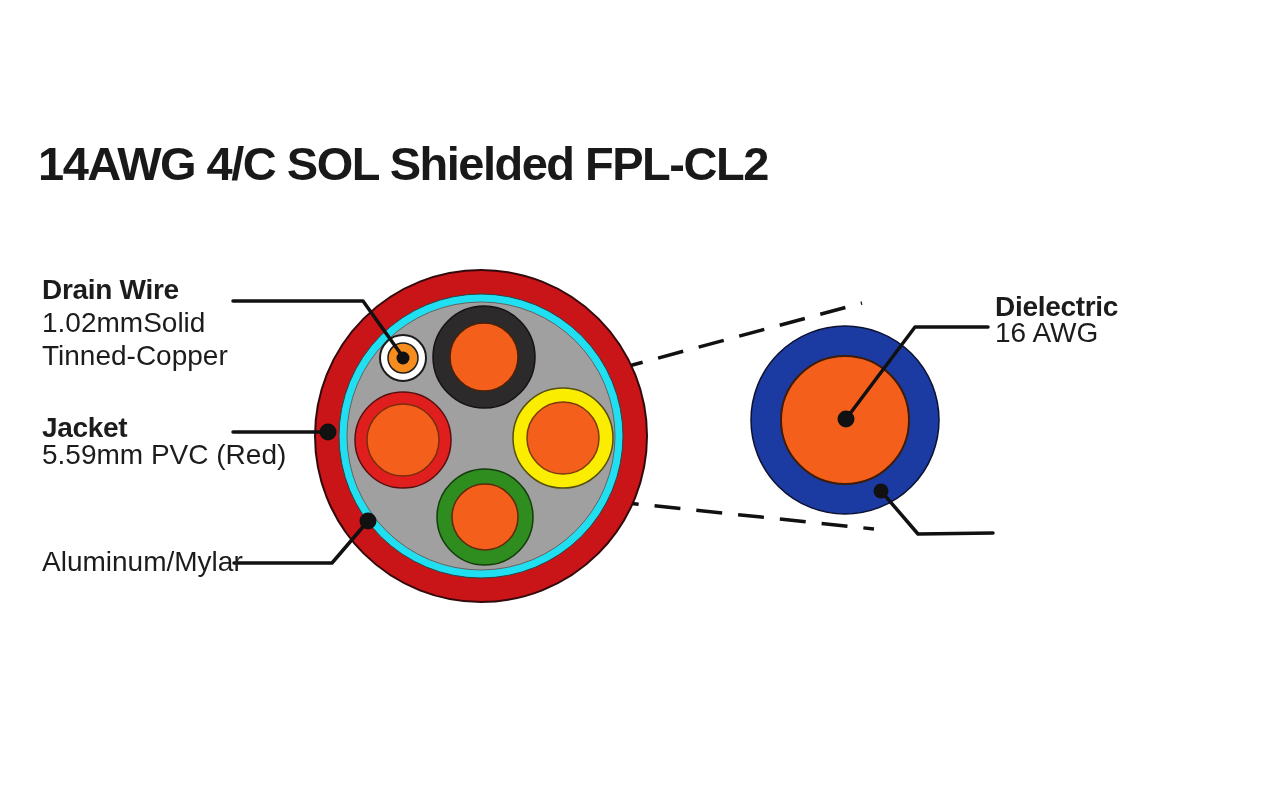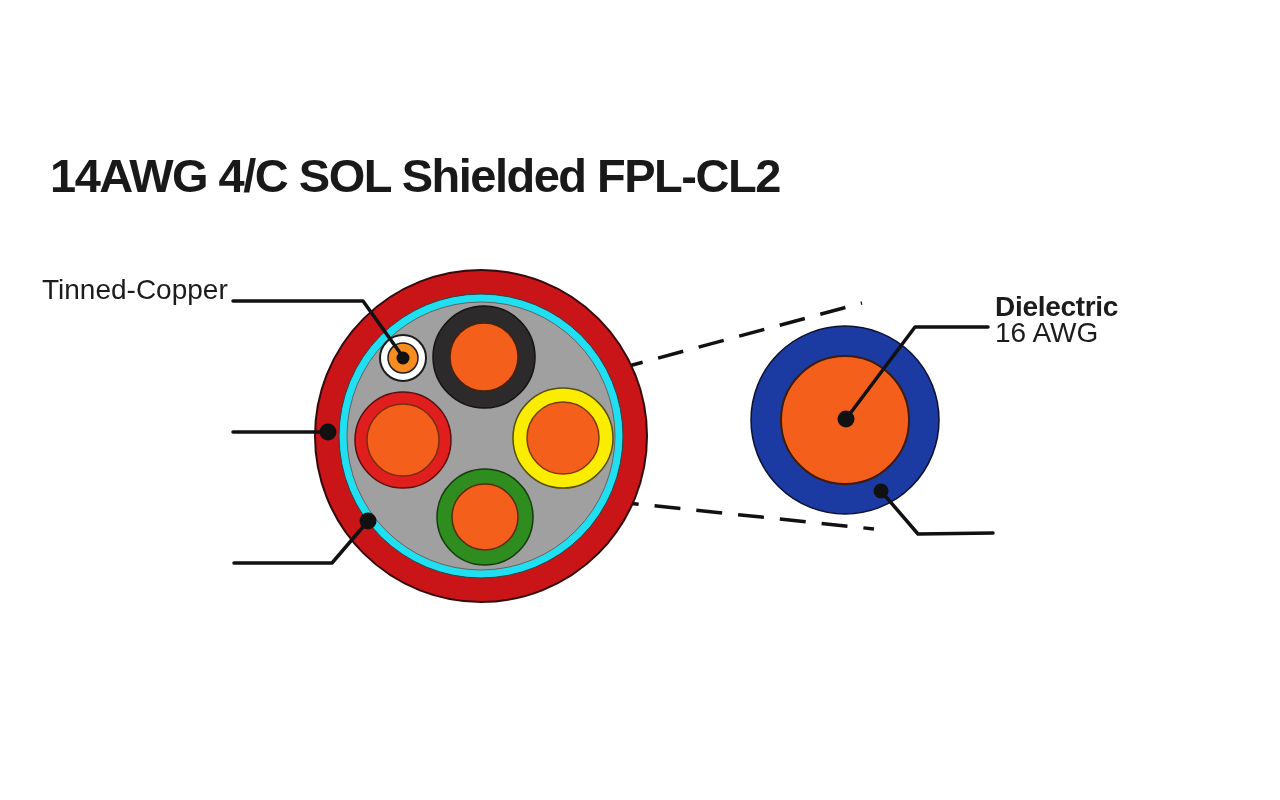--- a/index.html
+++ b/index.html
@@ -6,21 +6,21 @@
   .canvas{
     position:relative;
     width:1280px;height:800px;
     background:#ffffff;
     overflow:hidden;
     font-family:"Liberation Sans",sans-serif;
   }
   .title{
     position:absolute;
     left:38px;top:139px;
-    margin:12px;
+    margin:0;
     font-size:47px;
     line-height:50px;
     font-weight:700;
     letter-spacing:-1.5px;
     color:#191919;
     white-space:nowrap;
   }
   .art{position:absolute;left:0;top:0;}
   .label{
     position:absolute;
@@ -106,25 +106,32 @@
 
       <polyline points="988,327 915,327 846,419"></polyline>
       <circle class="dot" cx="846" cy="419" r="8.5"></circle>
 
       <polyline points="993,533 918,534 881,491"></polyline>
       <circle class="dot" cx="881" cy="491" r="7.5"></circle>
     </g>
   </svg>
 
   <div class="label" style="left:42px;top:273px;--lh:33px">
+    <div class="h">Drain Wire</div>
+    <div>1.02mmSolid</div>
     <div>Tinned-Copper</div>
   </div>
 
+  <div class="label" style="left:42px;top:414px;--lh:27px">
+    <div class="h">Jacket</div>
+    <div>5.59mm PVC (Red)</div>
+  </div>
 
   <div class="label" style="left:42px;top:548px;--lh:27px">
+    <div>Aluminum/Mylar</div>
   </div>
 
   <div class="label" style="left:995px;top:294px;--lh:26px">
     <div class="h">Dielectric</div>
     <div>16 AWG</div>
   </div>
 
 
 </div>
 

